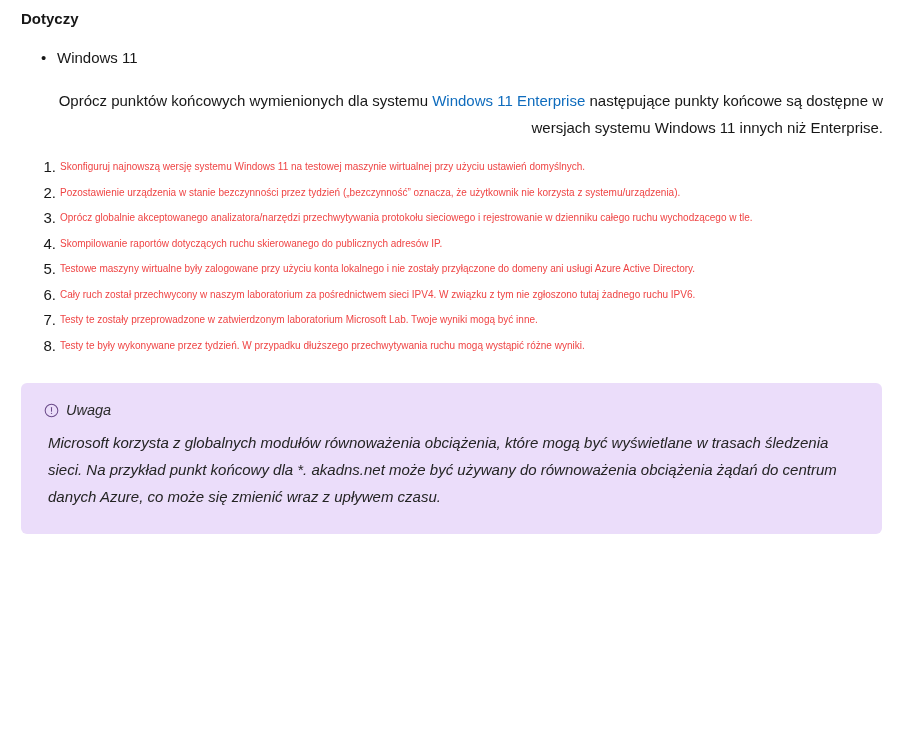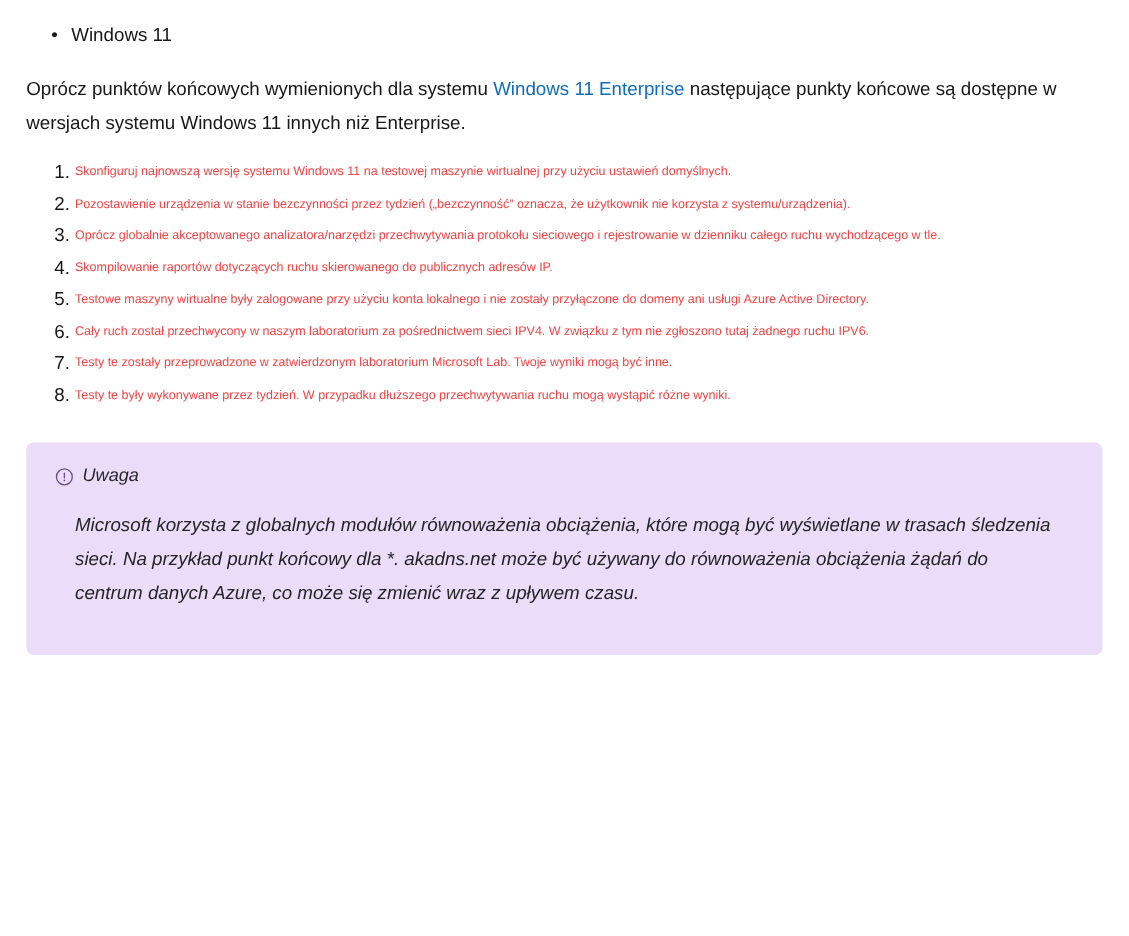--- a/index.html
+++ b/index.html
@@ -58,20 +58,21 @@
   }
 
   
   .body-para {
     font-size: 15px;
     line-height: 27px;
     color: #171717;
     margin: 0;
     padding: 0 20px 0 21px;
     max-width: 865px;
+    text-align: right;
   }
   .para-intro { margin-top: 17px; }
   .para-method { margin-top: 18px; }
 
   .doc-link {
     color: #0f6cbd;
     text-decoration: none;
   }
 
   
@@ -129,28 +130,29 @@
     font-size: 14.5px;
     line-height: 20px;
     color: #292929;
     font-weight: normal;
     margin: 0;
   }
   .note-body {
     font-size: 15px;
     line-height: 27px;
     color: #242424;
-    margin: 16px;
+    margin: 4px;
   }
 </style>
 </head>
 <body>
 
 <div class="page">
 
+  <h2 class="doc-heading">Dotyczy</h2>
 
   <ul class="bullet-list">
     <li>Windows 11</li>
   </ul>
 
   <p class="body-para para-intro">
     <span>Oprócz punktów końcowych wymienionych dla systemu </span><a class="doc-link" href="#">Windows 11 Enterprise</a><span> następujące punkty końcowe są dostępne w wersjach systemu Windows 11 innych niż Enterprise.</span>
   </p>
 
 

